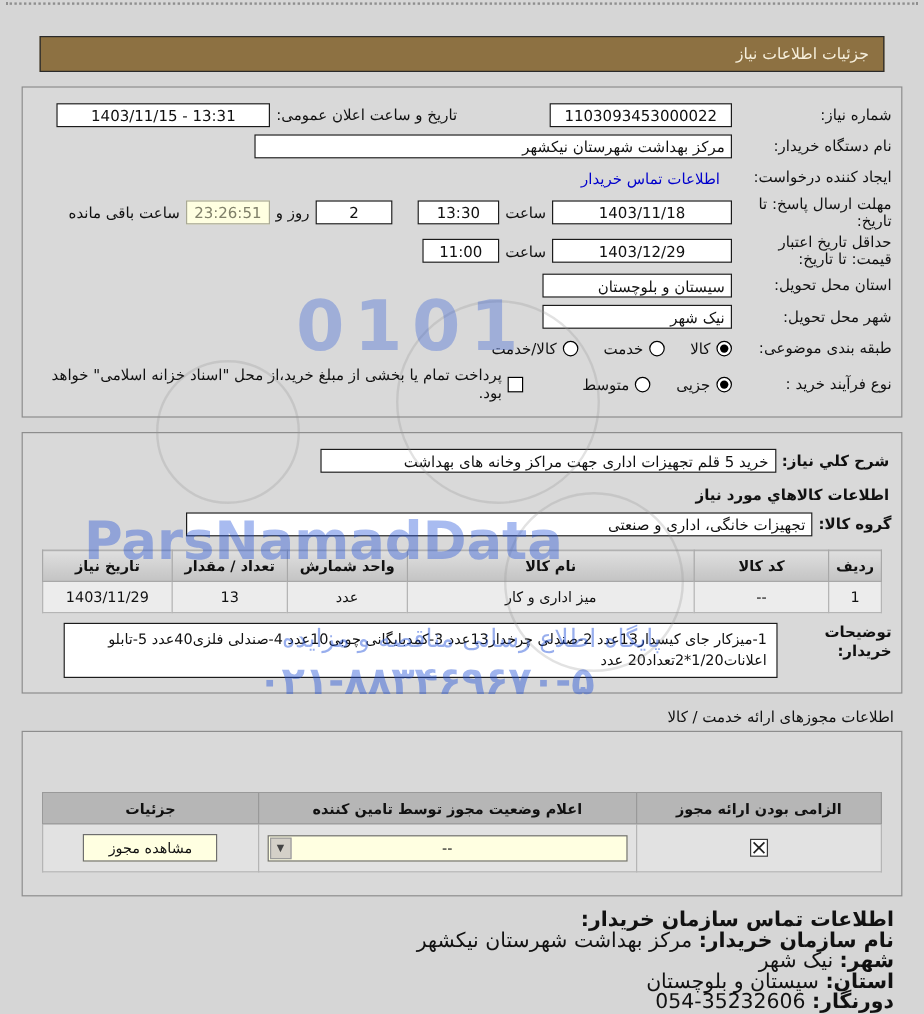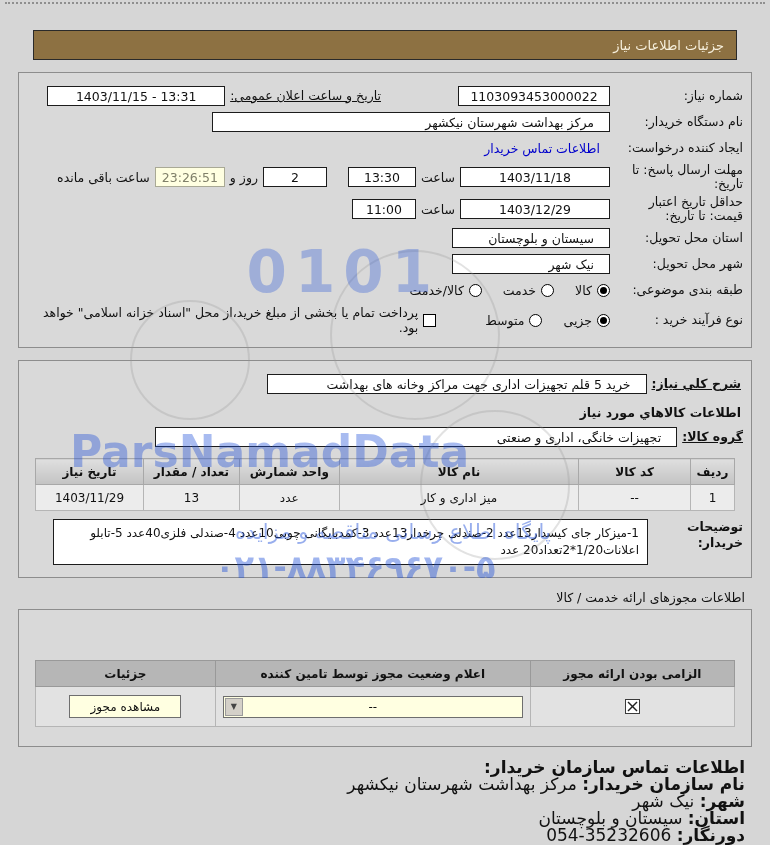--- a/index.html
+++ b/index.html
@@ -22,26 +22,26 @@
   }
 
   .panel {
     margin:12px 18px 0 18px;
     border:1px solid #8d8d8d;
     background:#d9d9d9;
     padding:8px 8px;
   }
   .frow { display:flex; align-items:center; margin:4px 0; min-height:22px; gap:5px; }
   .flabel { flex:0 0 128px; font-size:12.5px; line-height:14px; }
-  .flabel.auto { flex:0 0 auto;text-decoration:underline; }
+  .flabel.auto { flex:0 0 auto; }
   .b { font-weight:bold; }
 
   .box {
     background:#fff; border:1px solid #1c1c1c; height:20px;
-    display:flex; align-items:center; font-size:12.5px; padding:0 15px;
+    display:flex; align-items:center; font-size:12.5px; padding:0 5px;
   }
   .num { direction:ltr; justify-content:center; }
   .cream { background:#ffffe1; border:1px solid #a9a995; color:#80806a; }
   .inline-txt { font-size:12.5px; }
 
   .link { color:#0000cc; font-size:12.5px; cursor:pointer; }
 
   .radio { width:13px; height:13px; border-radius:50%; border:1px solid #000;
     background:#fff; position:relative; flex:0 0 auto; }
   .radio.sel::after { content:""; position:absolute; inset:2px; border-radius:50%; background:#000; }

